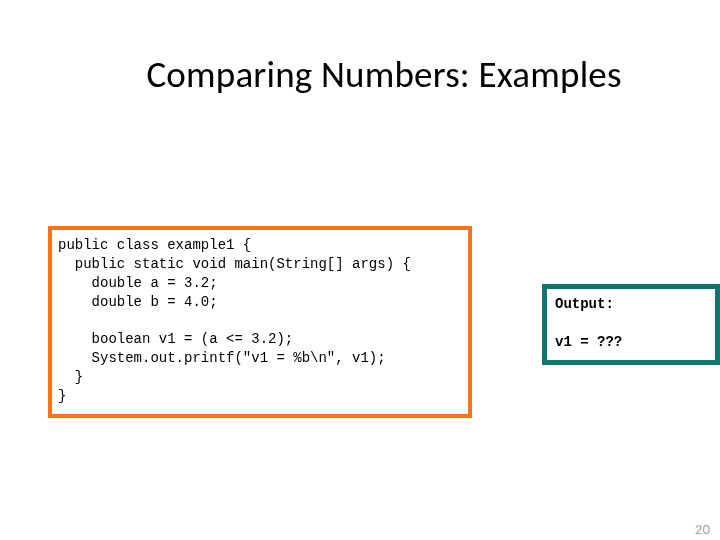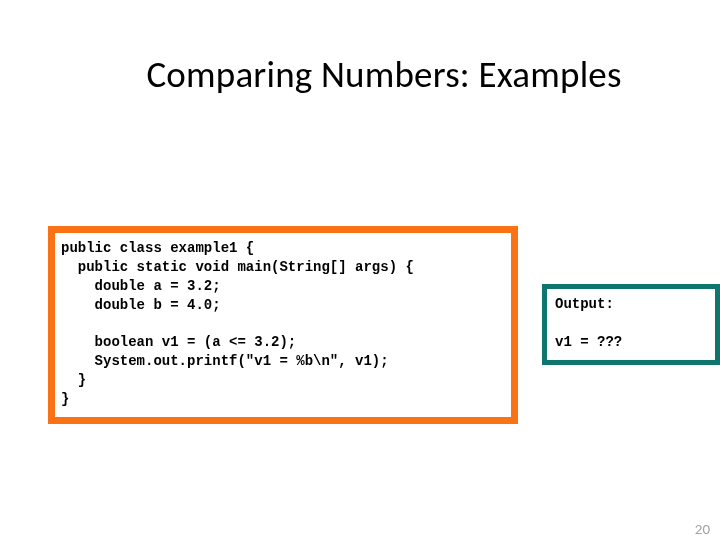--- a/index.html
+++ b/index.html
@@ -1,19 +1,19 @@
 <!DOCTYPE html>
 <html><head>
 <meta charset="utf-8">
 <style>
   * { margin: 0; padding: 12px; box-sizing: border-box; }
   html, body { width: 720px; height: 540px; background: #fff; font-family: Calibri, Arial, sans-serif; color: #000; }
   .slide { position: relative; width: 720px; height: 540px; }
   .title { position: absolute; top: 16px; left: 0; width: 720px; text-align: center; font-size: 37px; letter-spacing: 0.2px; }
-  .code-box { position: absolute; left: 24px; top: 202px; width: 470px; border: 7px solid #f97316; padding: 6px 6px 8px 6px; font-family: "Courier New", Courier, monospace; font-size: 14px; font-weight: bold; line-height: 1.35; white-space: pre; }
+  .code-box { position: absolute; left: 24px; top: 202px; width: 424px; border: 4px solid #f97316; padding: 6px 6px 8px 6px; font-family: "Courier New", Courier, monospace; font-size: 14px; font-weight: normal; line-height: 1.35; white-space: pre; }
   .output-box { position: absolute; left: 518px; top: 260px; width: 178px; border: 5px solid #0f766e; padding: 6px 6px 8px 8px; font-family: "Courier New", Courier, monospace; font-size: 14px; font-weight: bold; line-height: 1.35; white-space: pre; }
   .pagenum { position: absolute; right: 22px; bottom: 14px; font-size: 15px; color: #a8a29a; }
 </style>
 </head>
 <body>
 
 <div class="slide">
   <div class="title">Comparing Numbers: Examples</div>
   <div class="code-box">public class example1 {
   public static void main(String[] args) {

